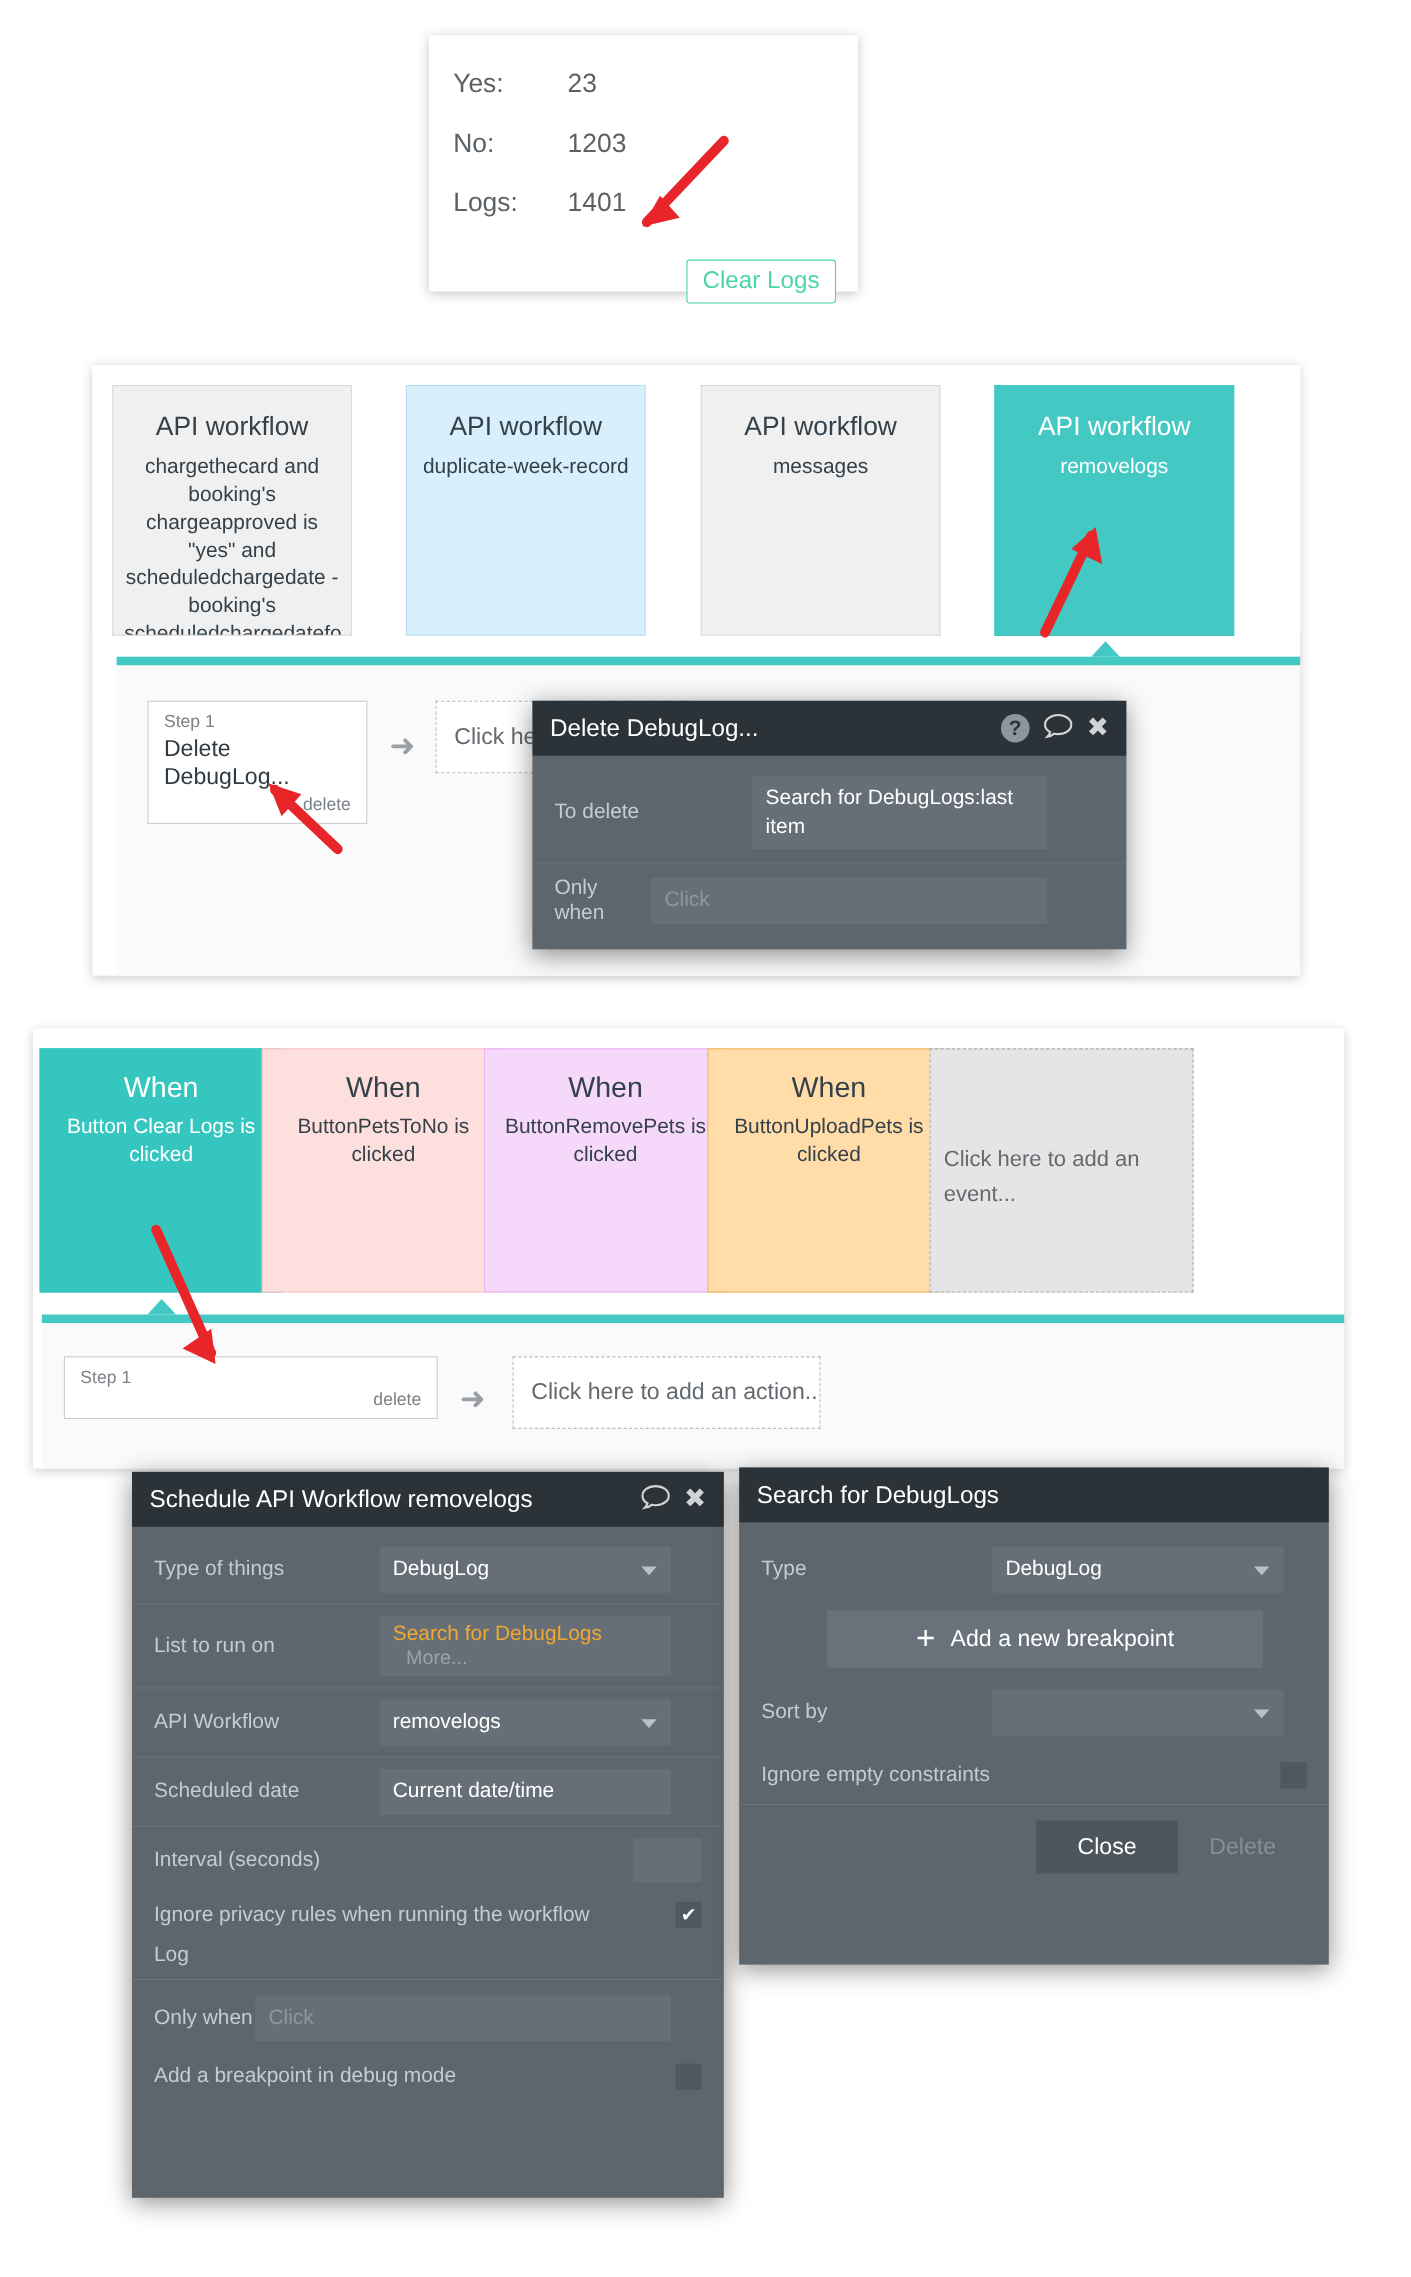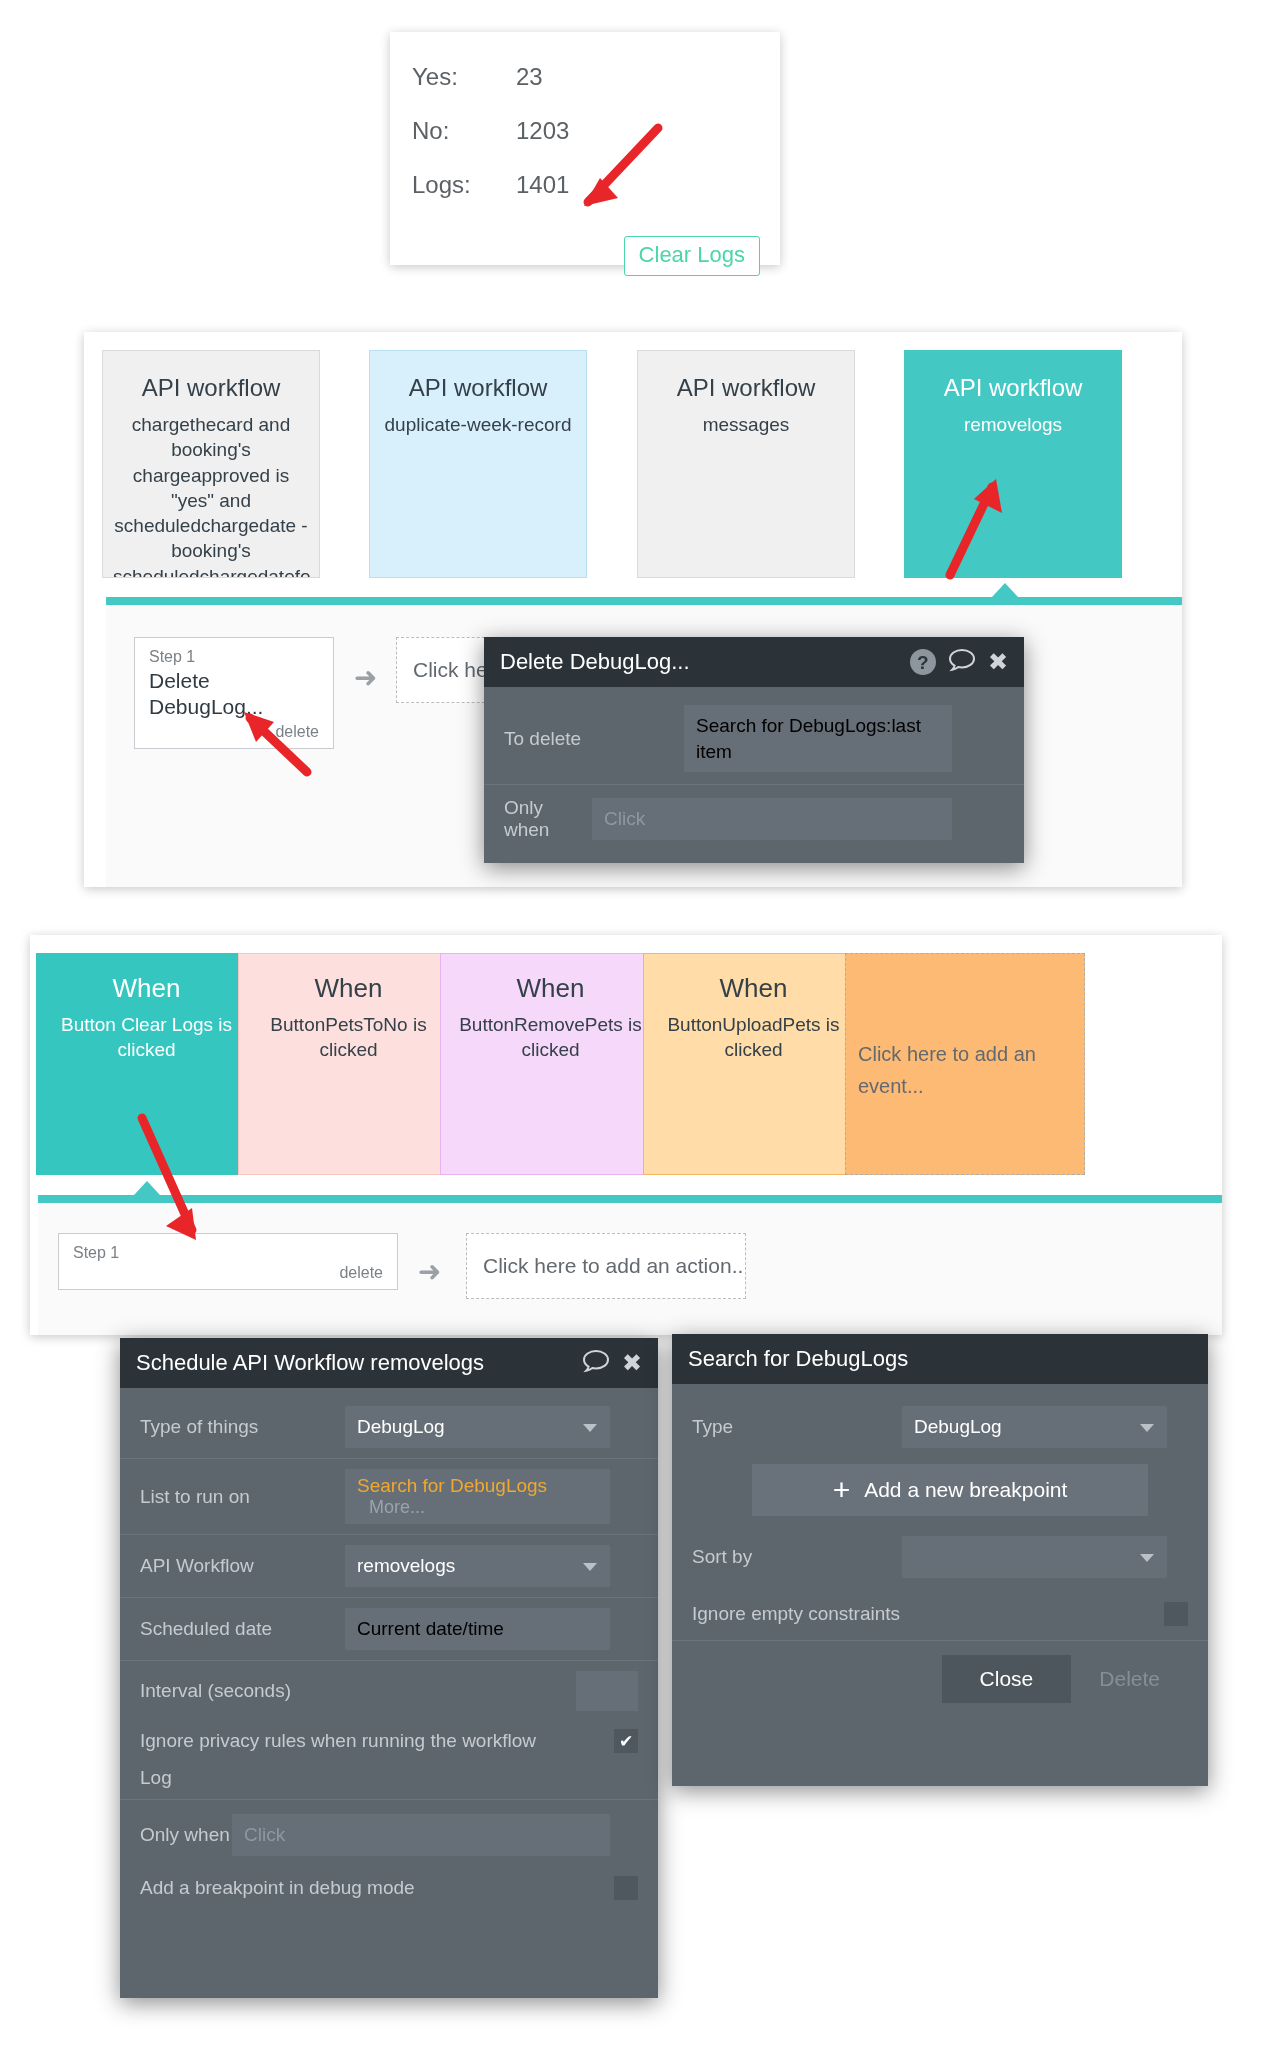--- a/index.html
+++ b/index.html
@@ -157,21 +157,21 @@
     overflow: hidden;
     cursor: pointer;
   }
   .ev-card .e1 { font-size: 26px; line-height: 1.25; color: #35414a; }
   .ev-card .e2 { font-size: 19px; line-height: 1.35; color: #35414a; margin-top: 7px; }
   .ev-card.teal { background: #35c6c0; border: 1px solid #35c6c0; }
   .ev-card.teal .e1, .ev-card.teal .e2 { color: #ffffff; }
   .ev-card.pink { background: #fde0dd; border: 1px solid #f7c6c2; }
   .ev-card.violet { background: #f6d8fb; border: 1px solid #e9b3f2; }
   .ev-card.orange { background: #ffdca8; border: 1px solid #f0b860; }
-  .ev-card.dashed { background: #fdba74; border: 1px dashed #a9aeb2; }
+  .ev-card.dashed { background: #e5e5e5; border: 1px dashed #a9aeb2; }
   .ev-card.dashed .e1 {
     font-size: 20px; color: #63696e; text-align: left;
     margin-top: 66px; line-height: 1.6;
   }
 
   
   .dialog {
     position: absolute;
     background: #5d666d;
     box-shadow: 0 5px 22px rgba(0,0,0,0.45);
@@ -220,21 +220,21 @@
     background: #666f77;
     min-height: 42px;
     display: flex;
     align-items: center;
     padding: 8px 12px;
     font-size: 19px;
     color: #ffffff;
     position: relative;
     cursor: pointer;
   }
-  .r-field.blue { color: #000000; }
+  .r-field.blue { color: #ffffff; }
   .r-field.placeholder { color: #8e979e; }
   .caret-dn {
     position: absolute;
     right: 13px; top: 50%;
     margin-top: -3px;
     width: 0; height: 0;
     border-left: 7px solid transparent;
     border-right: 7px solid transparent;
     border-top: 8px solid #b9c0c6;
   }

